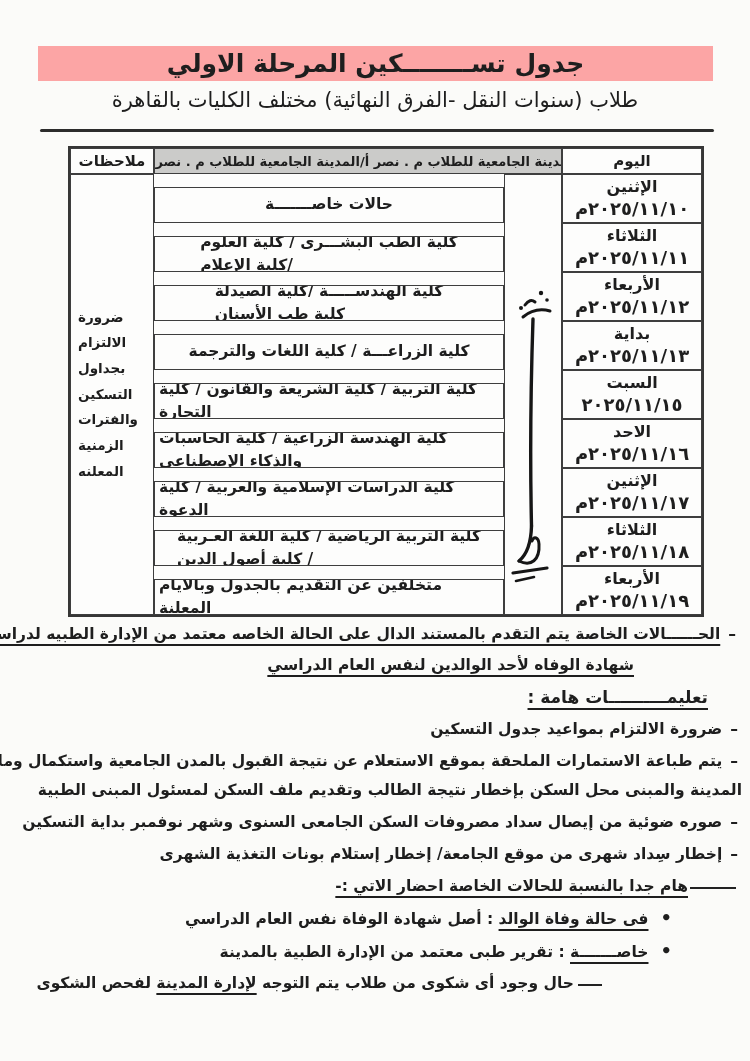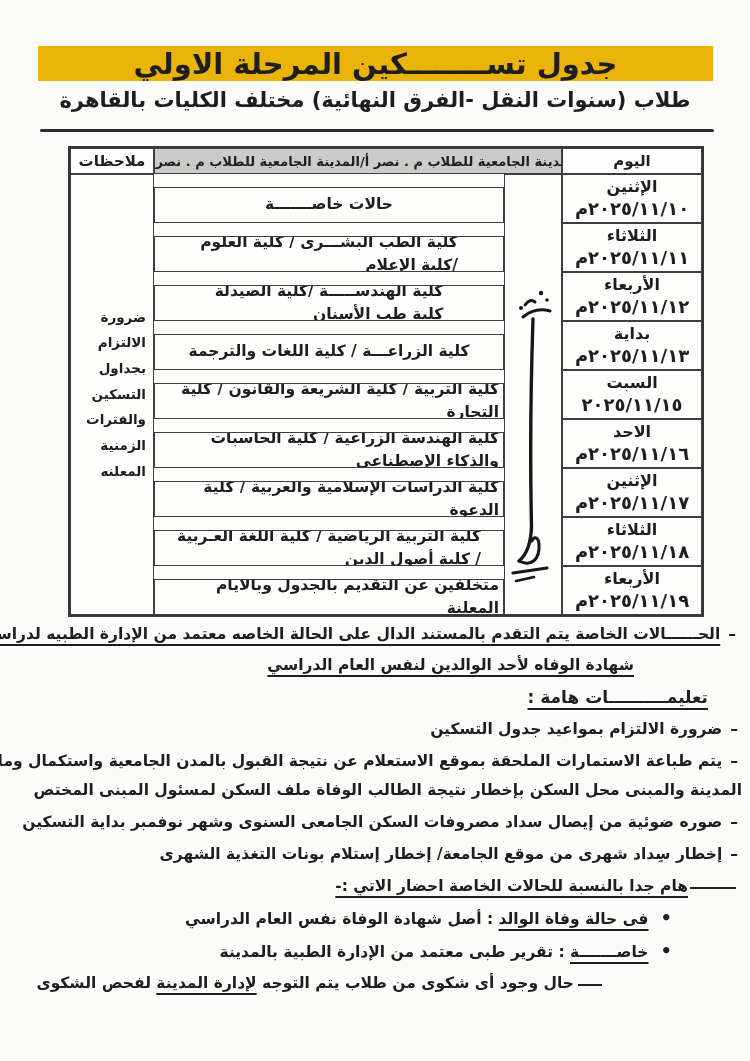--- a/index.html
+++ b/index.html
@@ -9,47 +9,47 @@
     font-family:"DejaVu Sans",sans-serif;
     color:#1e1e1e;
     position:relative;
     overflow:hidden;
   }
   .page{position:absolute;inset:0;}
 
   
   .title-band{
     position:absolute;top:46px;left:38px;width:675px;height:35px;
-    background:#eab308;
+    background:#fca5a5;
     display:flex;align-items:center;justify-content:center;
-    font-size:29px;font-weight:bold;
+    font-size:25px;font-weight:bold;
   }
   .subtitle{
     position:absolute;top:88px;left:0;width:750px;
-    text-align:center;font-size:21px;font-weight:bold;
+    text-align:center;font-size:21px;font-weight:normal;
   }
   .rule{
     position:absolute;top:129px;left:40px;width:674px;height:3px;
     background:#2c2c2c;border-radius:2px;
   }
 
   
   .schedule{
     position:absolute;top:146px;left:68px;
     display:grid;
     direction:rtl;
     grid-template-columns:140px 58px 350px 84px;
     grid-template-rows:26px repeat(9,49px);
     border:2px solid #363636;
     background:#fdfdfc;
   }
   .cell{
     border:1px solid #3e3e3e;
     display:flex;align-items:center;justify-content:center;
-    text-align:right;
+    text-align:left;
     overflow:hidden;
   }
   .th{font-weight:bold;font-size:15px;}
   .th.city{background:#cbcbc9;font-size:13px;white-space:nowrap;}
   .day-cell{flex-direction:column;line-height:1.35;}
   .day-name{font-weight:bold;font-size:16px;}
   .day-date{font-weight:bold;font-size:18px;}
   .college{font-weight:bold;font-size:15.5px;white-space:pre-line;line-height:1.5;padding:0 4px;margin-top:13px;}
   .notes-cell{font-weight:bold;font-size:13.5px;padding:8px 7px;line-height:1.9;}
   .sig-cell{background:#fdfdfc;}
@@ -176,21 +176,21 @@
     </div>
 
     <div class="fline ditem">
       <span class="marker">–</span><span>ضرورة الالتزام بمواعيد جدول التسكين</span>
     </div>
 
     <div class="fline ditem">
       <span class="marker">–</span><span>يتم طباعة الاستمارات الملحقة بموقع الاستعلام عن نتيجة القبول بالمدن الجامعية واستكمال وملئ البيانات والتوجه إلى</span>
     </div>
     <div class="fline forms-line2">
-      <span>المدينة والمبنى محل السكن بإخطار نتيجة الطالب الوفاة ملف السكن لمسئول المبنى المختص</span>
+      <span>المدينة والمبنى محل السكن بإخطار نتيجة الطالب وتقديم ملف السكن لمسئول المبنى الطبية</span>
     </div>
 
     <div class="fline ditem">
       <span class="marker">–</span><span>صوره ضوئية من إيصال سداد مصروفات السكن الجامعى السنوى وشهر نوفمبر بداية التسكين</span>
     </div>
 
     <div class="fline ditem">
       <span class="marker">–</span><span>إخطار سِداد شهرى من موقع الجامعة/ إخطار إستلام بونات التغذية الشهرى</span>
     </div>
 

